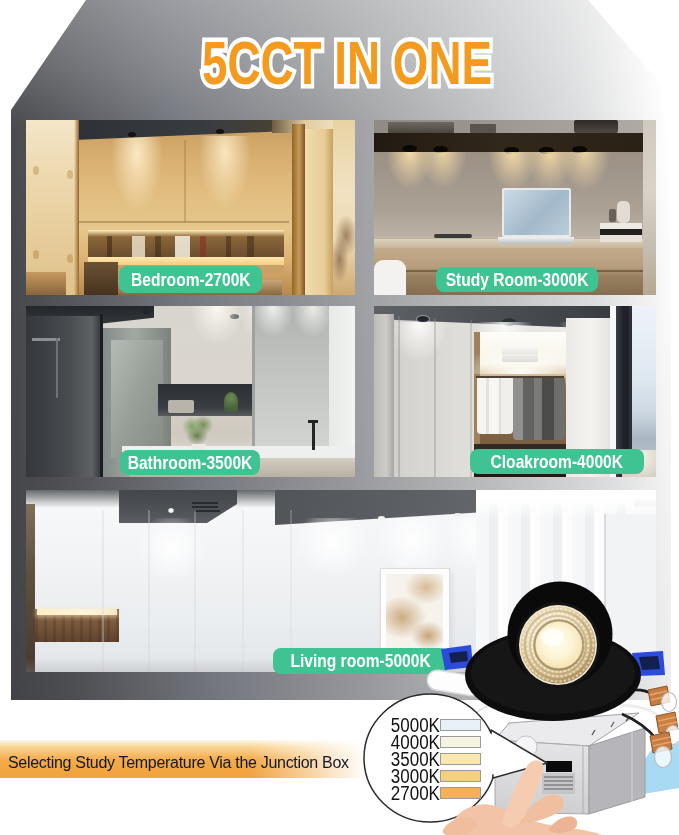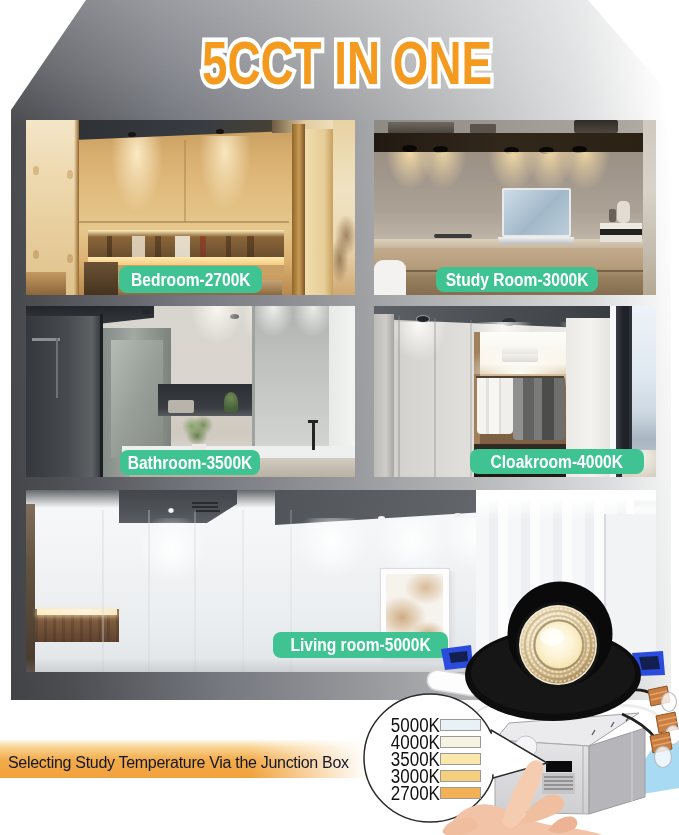--- a/index.html
+++ b/index.html
@@ -334,21 +334,21 @@
     </div>
 
   <div class="label" style="left:120px;top:450px;width:140px;height:25px;">
       <span>Bathroom-3500K</span>
     </div>
 
   <div class="label" style="left:437px;top:449px;width:174px;height:25px;margin-left:33px;">
       <span>Cloakroom-4000K</span>
     </div>
 
-  <div class="label" style="left:273px;top:632px;width:175px;height:26px;">
+  <div class="label" style="left:273px;top:648px;width:175px;height:26px;">
       <span>Living room-5000K</span>
     </div>
 
   <div class="abs" style="left:0;top:740px;width:369px;height:38px;
        background:linear-gradient(180deg,rgba(250,218,155,.22) 0%,rgba(247,200,118,.8) 20%,#f3ab4b 52%,#f0a23c 100%);"></div>
 
   <div class="abs" style="left:250px;top:740px;width:120px;height:38px;
        background:linear-gradient(90deg,rgba(255,255,255,0),#ffffff 97%);"></div>
 
   <div class="abs" style="left:8px;top:754px;width:370px;height:18px;line-height:18px;font-size:16px;color:#121828;letter-spacing:-0.3px;">Selecting Study Temperature Via the Junction Box</div>

